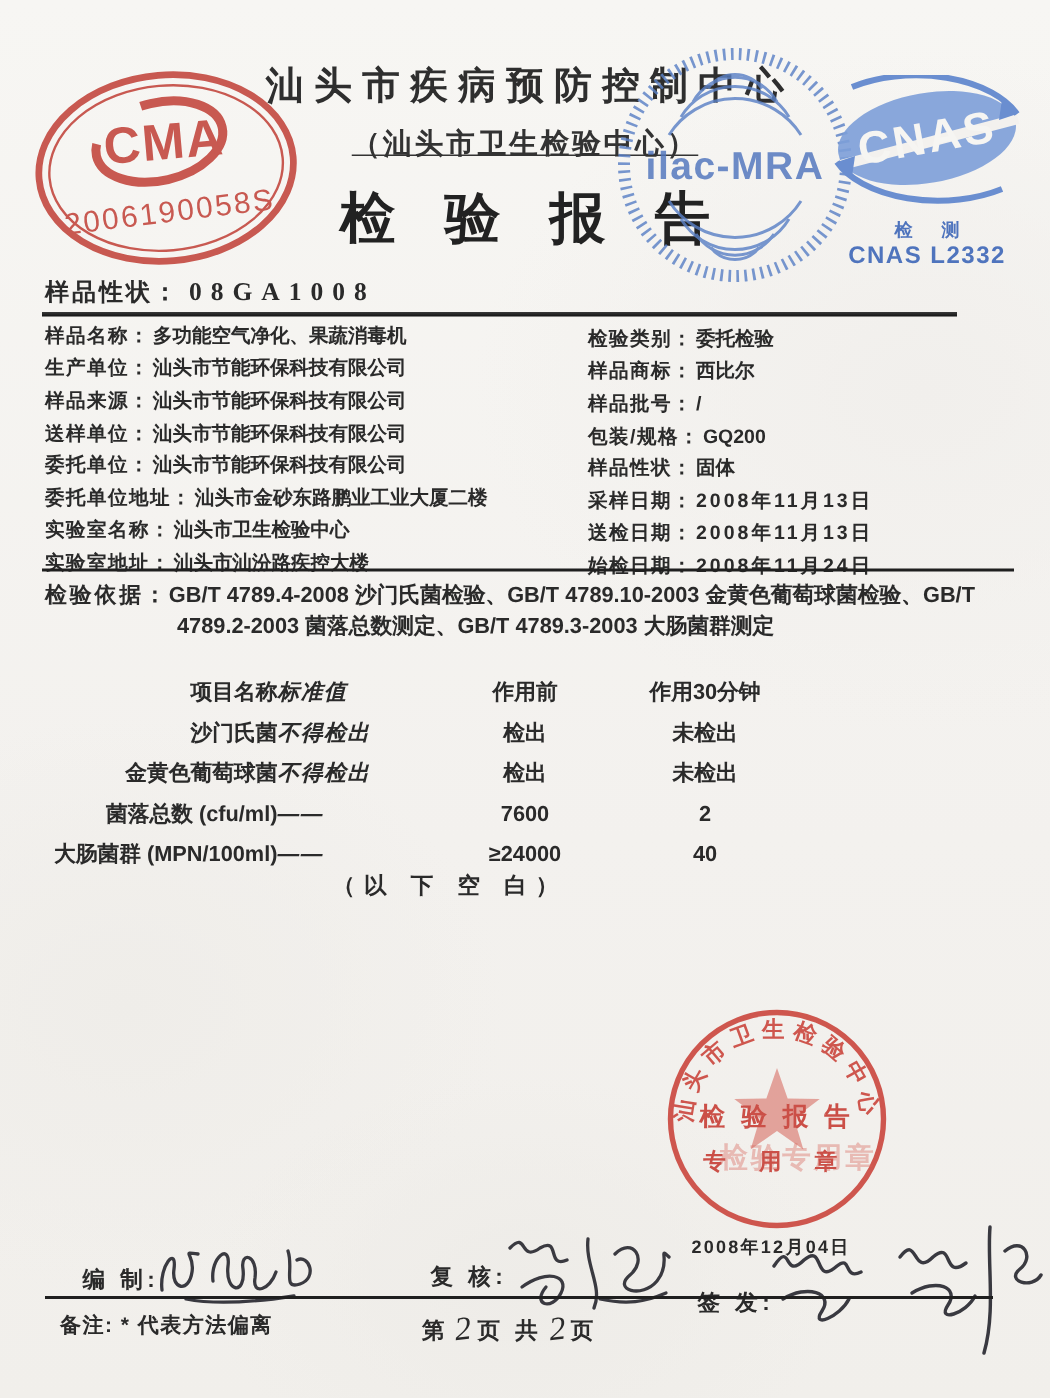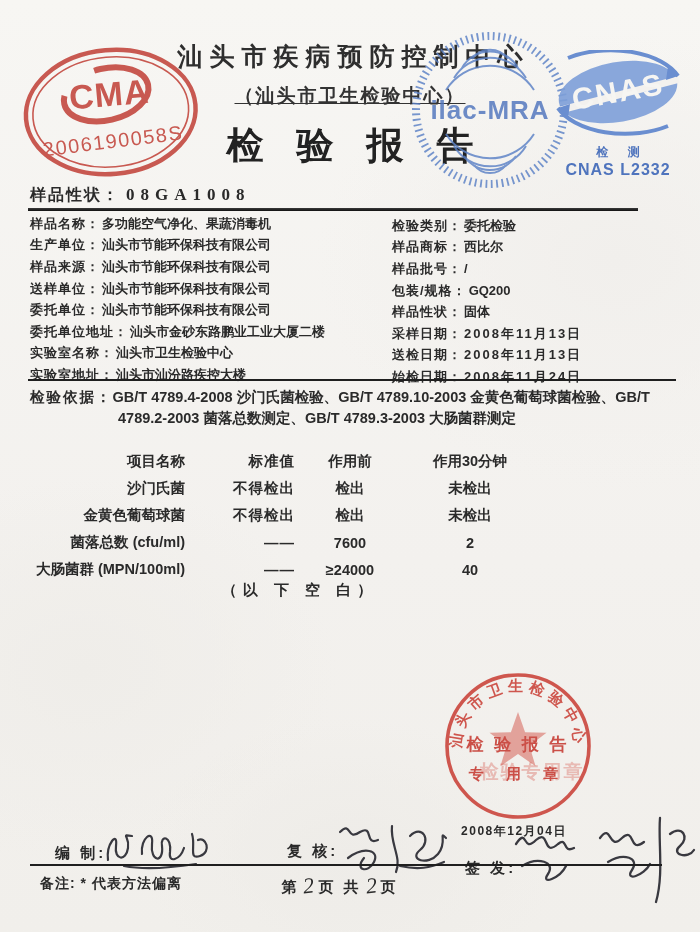--- a/index.html
+++ b/index.html
@@ -49,21 +49,21 @@
   
   .basis { position:absolute; left:30px; top:387px; width:650px; font-size:14.5px; line-height:21px;
            padding-left:88px; text-indent:-88px; }
   .basis .lbl { font-weight:bold; letter-spacing:2px; }
   .basis .val { font-weight:600; }
 
   
   .rtable { position:absolute; left:30px; top:448px; width:540px; font-size:14.5px; }
   .rtable .trow { display:grid; grid-template-columns:155px 110px 110px 130px; height:27px; align-items:center; }
   .rtable .c1 { text-align:right; font-weight:600; }
-  .rtable .c2 { text-align:right; font-weight:600; letter-spacing:1px; }
+  .rtable .c2 { text-align:left; font-weight:600; letter-spacing:1px;font-style:italic; }
   .rtable .c3, .rtable .c4 { text-align:center; font-weight:600; }
   .rtable .thead > div { font-weight:bold; }
   .blank-note { position:absolute; left:30px; top:581px; width:540px; text-align:center;
                 font-size:15px; font-weight:600; letter-spacing:6px; }
 
   
   .seal { position:absolute; left:436px; top:666px; width:164px; height:164px; opacity:.92; }
   .seal-date { position:absolute; left:424px; top:791px; width:180px; text-align:center;
                font-size:12px; font-weight:600; letter-spacing:1.5px;margin-top:32px; }
 

